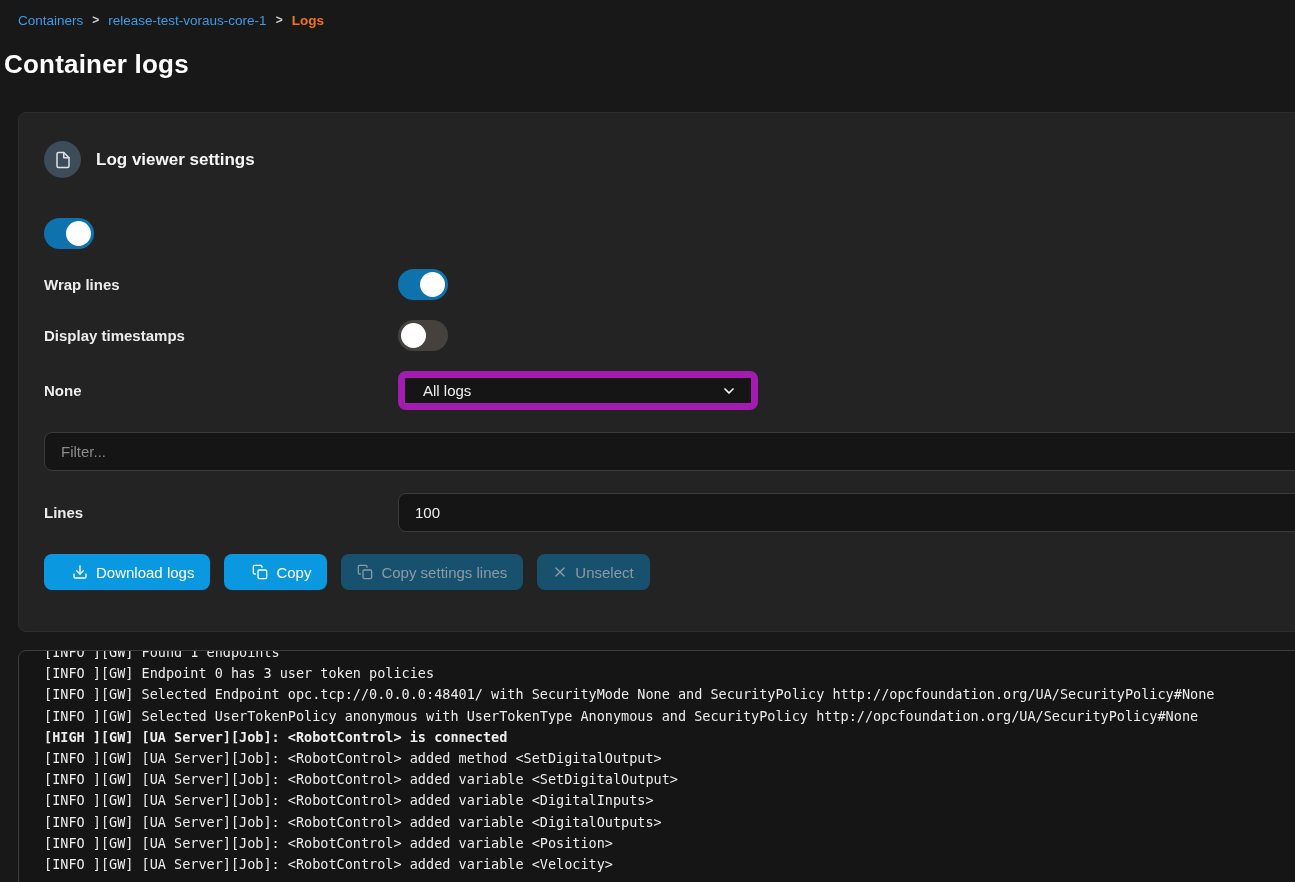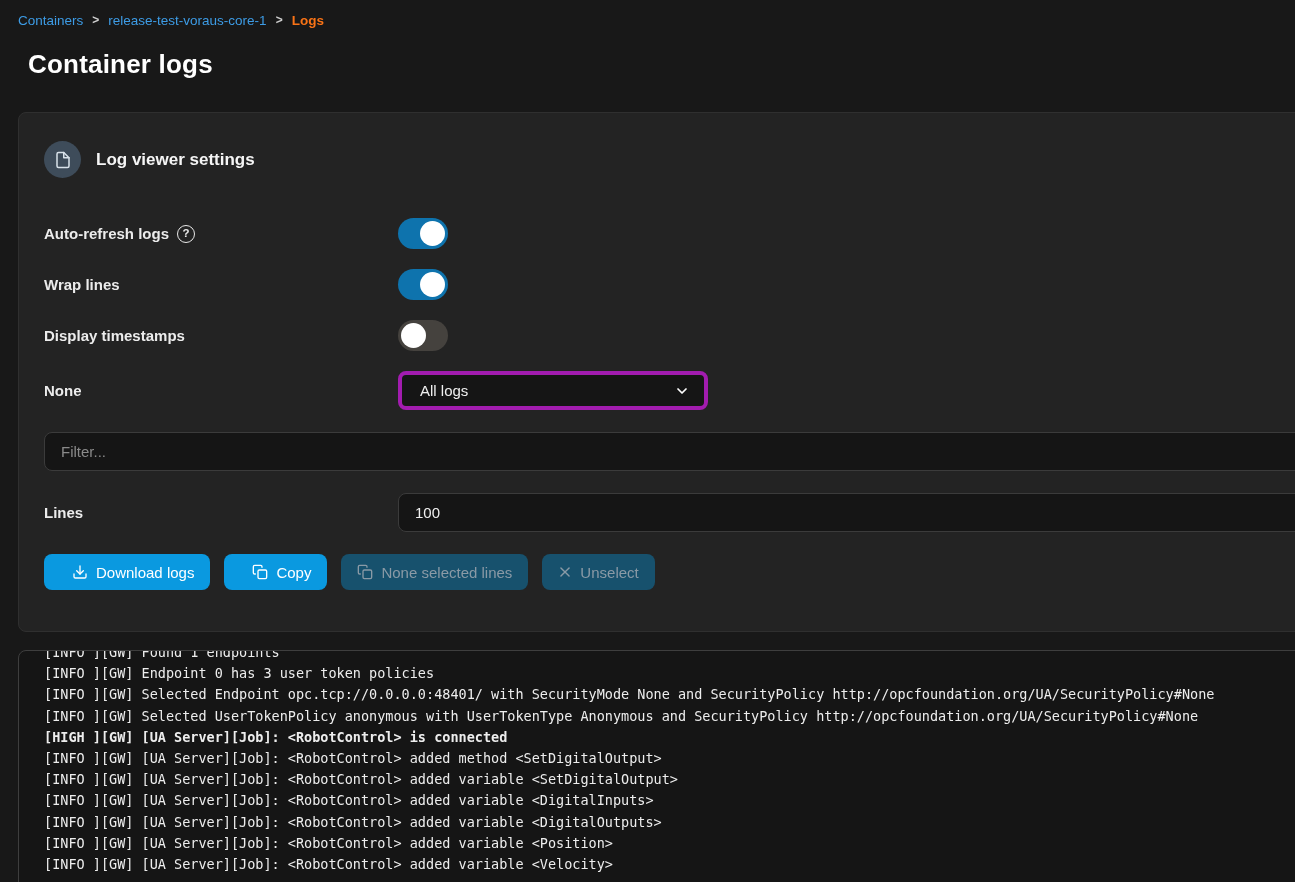--- a/index.html
+++ b/index.html
@@ -10,21 +10,21 @@
     color:#ececec;
   }
 
   
   .breadcrumb { margin:13px 0 0 18px; font-size:13.5px; display:flex; gap:9px; align-items:flex-start; }
   .breadcrumb a { color:#3d9ce6; text-decoration:none; font-weight:500; }
   .crumb-sep { color:#cfcfcf; font-weight:600; font-size:12px; }
   .crumb-current { color:#f97316; font-weight:600; }
 
   
-  h1.page-title { margin:21px 0 0 28px; font-size:26px; font-weight:700; color:#ffffff; letter-spacing:.2px; }
+  h1.page-title { margin:21px 0 0 4px; font-size:26px; font-weight:700; color:#ffffff; letter-spacing:.2px; }
 
   
   .card {
     margin:32px -10px 0 18px;
     background:#232323;
     border:1px solid #2f2f2f;
     border-radius:8px;
     height:520px;
     padding:28px 0 0 25px;
   }
@@ -51,21 +51,21 @@
 
   
   .help-icon {
     width:18px; height:18px; border-radius:50%; border:1.6px solid #e8e8e8;
     font-size:11.5px; font-weight:700; color:#e8e8e8;
     display:inline-flex; align-items:center; justify-content:center; line-height:1;
   }
 
   
   .select {
-    width:310px; height:39px; background:#151515; border:4px solid #a21caf; border-radius:8px;
+    width:360px; height:39px; background:#151515; border:7px solid #a21caf; border-radius:8px;
     display:flex; align-items:center; justify-content:space-between;
     padding:0 14px 0 18px; font-size:15px; color:#f0f0f0; cursor:pointer;
   }
 
   
   .text-input {
     flex:1 1 auto; height:39px; background:#151515; border:1px solid #3b3b3b; border-radius:8px;
     font-size:15px; color:#f0f0f0; padding:0 16px; outline:none;
     font-family:"Liberation Sans", sans-serif;
   }
@@ -119,24 +119,20 @@
     <span class="icon-circle">
       <svg width="18" height="18" viewBox="0 0 24 24" fill="none" stroke="#d9e2ea" stroke-width="2" stroke-linecap="round" stroke-linejoin="round">
         <path d="M13 2H6a2 2 0 0 0-2 2v16a2 2 0 0 0 2 2h12a2 2 0 0 0 2-2V9z"></path>
         <polyline points="13 2 13 9 20 9"></polyline>
       </svg>
     </span>
     <span class="card-title">Log viewer settings</span>
   </div>
 
   <div class="form-row row-toggle">
-    <div class="form-label">
-      <span>Auto-refresh logs</span>
-      <span class="help-icon">?</span>
-    </div>
     <div class="toggle on">
         <span class="knob"></span>
       </div>
   </div>
 
   <div class="form-row row-toggle">
     <div class="form-label">
       <span>Wrap lines</span>
     </div>
     <div class="toggle on">
@@ -194,21 +190,21 @@
             <path d="M5 15H4a2 2 0 0 1-2-2V4a2 2 0 0 1 2-2h9a2 2 0 0 1 2 2v1"></path>
         </svg>
         <span>Copy</span>
       </button>
 
       <button class="btn disabled">
         <svg width="16" height="16" viewBox="0 0 24 24" fill="none" stroke="#8a9aa6" stroke-width="2" stroke-linecap="round" stroke-linejoin="round">
           <rect x="9" y="9" width="13" height="13" rx="2"></rect>
             <path d="M5 15H4a2 2 0 0 1-2-2V4a2 2 0 0 1 2-2h9a2 2 0 0 1 2 2v1"></path>
         </svg>
-        <span>None selected lines</span>
+        <span>Copy settings lines</span>
       </button>
 
       <button class="btn disabled">
         <svg width="14" height="14" viewBox="0 0 24 24" fill="none" stroke="#8a9aa6" stroke-width="2.4" stroke-linecap="round">
           <line x1="5" y1="5" x2="19" y2="19"></line>
             <line x1="19" y1="5" x2="5" y2="19"></line>
         </svg>
         <span>Unselect</span>
       </button>
 

